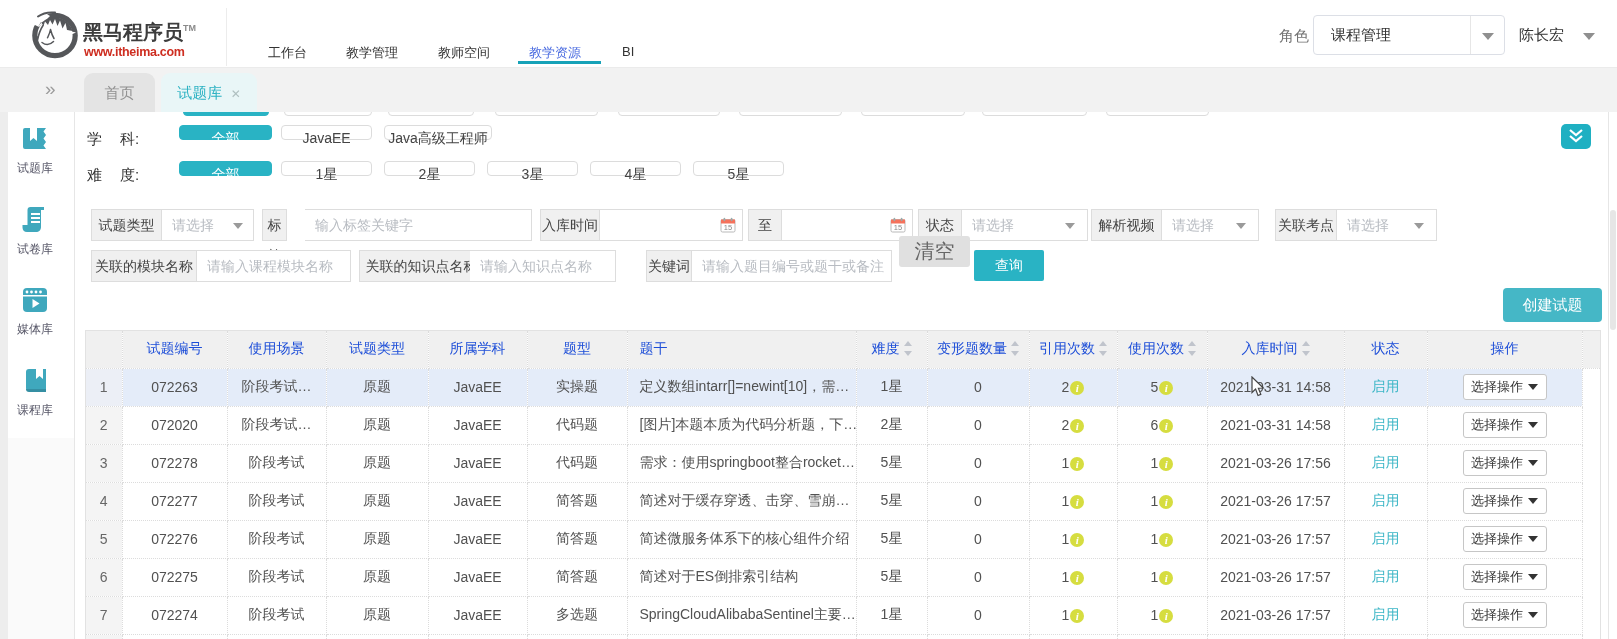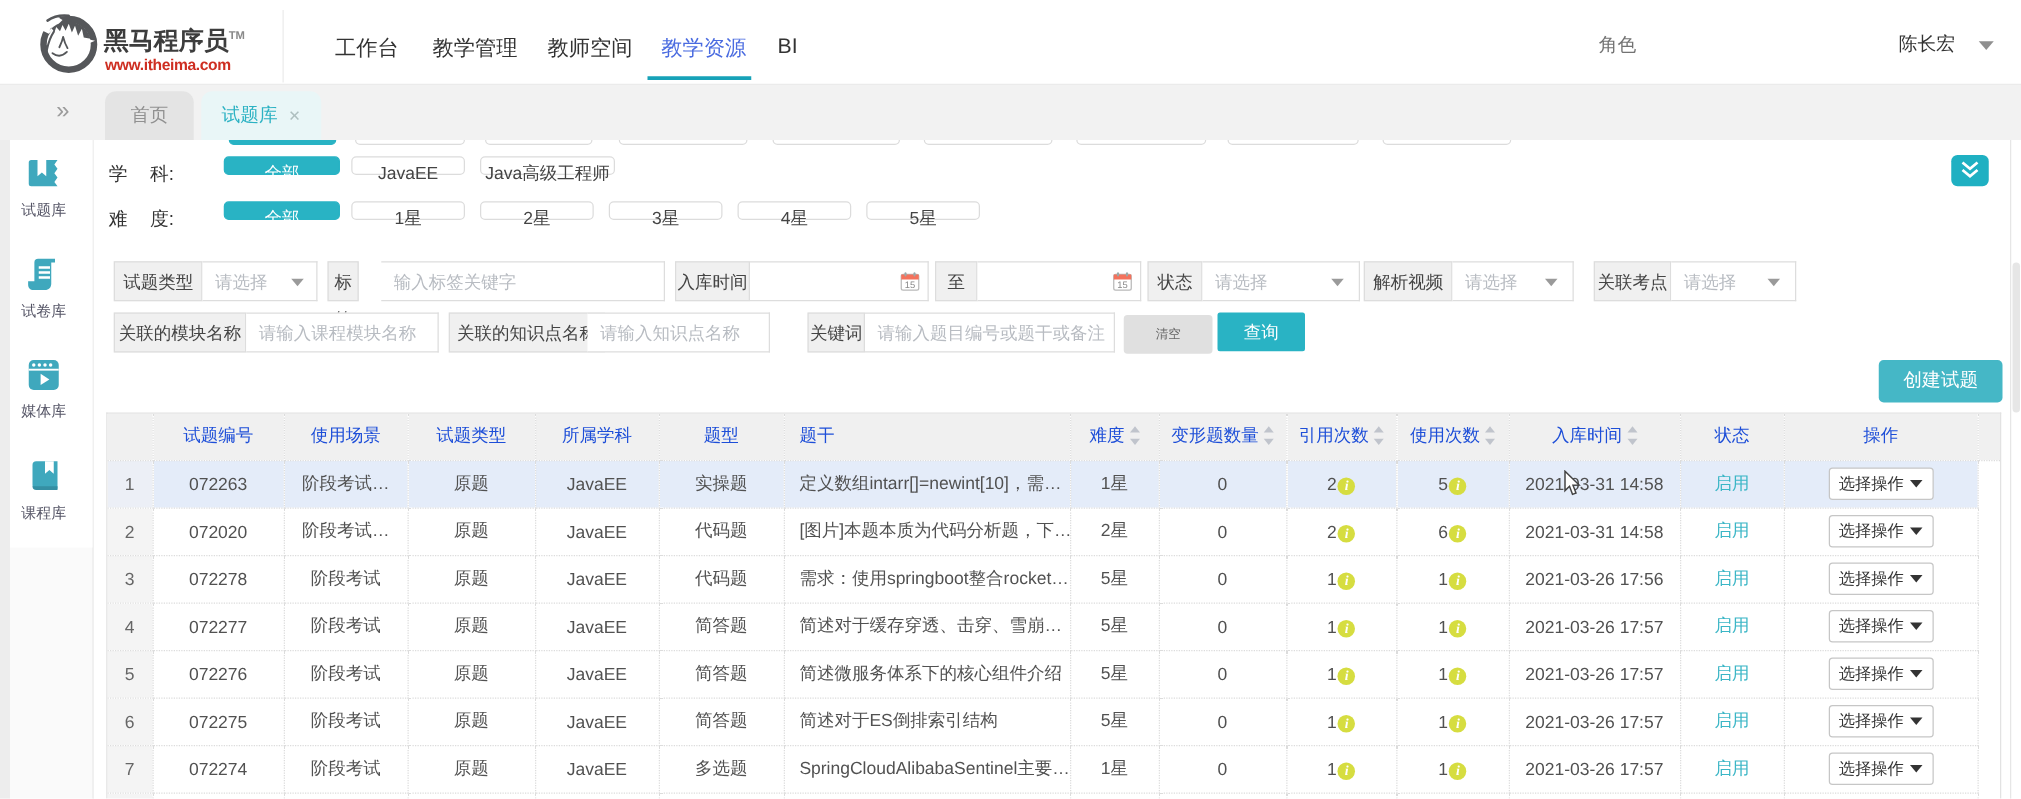--- a/index.html
+++ b/index.html
@@ -4,21 +4,21 @@
 <style>
 * { margin:0; padding:0; box-sizing:border-box; }
 html,body { width:1617px; height:639px; overflow:hidden; }
 body { font-family:"Liberation Sans", sans-serif; background:#fff; }
 #root { position:relative; width:1617px; height:639px; overflow:hidden; }
 .abs { position:absolute; }
 
 
 #topbar { left:0; top:0; width:1617px; height:68px; background:#fff; border-bottom:1px solid #ebebeb; }
 #vline1 { left:226px; top:8px; width:1px; height:58px; background:#ececec; }
-.navitem { top:27px; font-size:17px; color:#333; }
+.navitem { top:44px; font-size:13px; color:#333; }
 #navunder { left:518px; top:61px; width:83px; height:3px; background:#17a2b8; }
 #roleLbl { left:1279px; top:27px; font-size:15px; color:#737373;text-align:center; }
 #roleSel { left:1313px; top:15px; width:192px; height:40px; border:1px solid #dcdfe6; border-radius:4px; background:#fff; }
 #roleSel .txt { position:absolute; left:17px; top:10px; font-size:15px; color:#333; }
 #roleSel .div { position:absolute; left:156px; top:0; width:1px; height:38px; background:#e6e6e6; }
 .caret { width:0; height:0; border-left:6px solid transparent; border-right:6px solid transparent; border-top:7px solid #8f8f8f; }
 #userName { left:1519px; top:26px; font-size:15px; color:#333; }
 
 
 #tabstrip { left:0; top:68px; width:1617px; height:44px; background:#f2f2f2; }
@@ -44,21 +44,21 @@
 .fbtn.active { background:#29b3c4; border-color:#29b3c4; color:#fff; }
 .flabel { position:absolute; font-size:15px; color:#333; }
 
 
 .fgroup { position:absolute; height:32px; }
 .glabel { position:absolute; top:0; height:32px; background:#f0f0f0; border:1px solid #ddd; font-size:14px; color:#444; text-align:center; line-height:30px; }
 .ginput { position:absolute; top:0; height:32px; background:#fff; border:1px solid #ddd; border-left:none; }
 .ginput .ph { position:absolute; left:10px; top:7px; font-size:14px; color:#b8bcc2; }
 .selcaret { position:absolute; width:0; height:0; border-left:5px solid transparent; border-right:5px solid transparent; border-top:6px solid #9a9a9a; }
 
-#btnClear { left:824px; top:140px; width:71px; height:31px; border-radius:3px; background:#e0e0e0; color:#666; font-size:10px; text-align:center; line-height:31px; }
+#btnClear { left:824px; top:124px; width:71px; height:31px; border-radius:3px; background:#e0e0e0; color:#666; font-size:20px; text-align:center; line-height:31px; }
 #btnQuery { left:899px; top:138px; width:70px; height:31px; background:#29b3c4; color:#fff; font-size:14px; text-align:center; line-height:31px; border-radius:2px; }
 #btnCollapse { left:1486px; top:12px; width:30px; height:25px; background:#1fb0c2; border-radius:5px; }
 #btnCreate { left:1428px; top:176px; width:99px; height:34px; background:#45b7c6; border-radius:4px; color:#fff; font-size:15px; text-align:center; line-height:34px; }
 
 
 #tbl { width:1516px; border-collapse:collapse; table-layout:fixed; font-size:14px; color:#515151; }
 #tbl th, #tbl td { border-right:1px dotted #dcdcdc; border-bottom:1px dotted #dcdcdc; text-align:center; overflow:hidden; white-space:nowrap; padding:0; }
 #tbl th { height:37px; background:#f0f0f0; color:#1d4ed8; font-weight:normal; font-size:14px; }
 #tbl td { height:38px; background:#fff; }
 #tbl td.num { background:#f4f4f4; color:#666; }
@@ -101,20 +101,25 @@
   <div class="abs" style="left:83px;top:19px;font-size:20px;font-weight:bold;color:#3d3d3d;letter-spacing:0px">黑马程序员<span style="font-size:9px;color:#8a8a8a;vertical-align:8px;letter-spacing:0">TM</span></div>
   <div class="abs" style="left:84px;top:45px;font-size:12.5px;font-weight:bold;color:#ce2e21;letter-spacing:-0.3px">www.itheima.com</div>
   <div id="vline1" class="abs"></div>
   <div class="navitem abs" style="left:268px">工作台</div>
   <div class="navitem abs" style="left:346px">教学管理</div>
   <div class="navitem abs" style="left:438px">教师空间</div>
   <div class="navitem abs" style="left:529px;color:#4a6be0">教学资源</div>
   <div class="navitem abs" style="left:622px">BI</div>
   <div id="navunder" class="abs"></div>
   <div id="roleLbl" class="abs">角色</div>
+  <div id="roleSel" class="abs">
+    <span class="txt">课程管理</span>
+    <span class="div"></span>
+    <span class="caret" style="position:absolute;left:168px;top:17px"></span>
+  </div>
   <div id="userName" class="abs">陈长宏</div>
   <span class="caret abs" style="left:1583px;top:33px"></span>
 
   <div id="tabstrip" class="abs"></div>
   <div id="collapseArrow" class="abs">»</div>
   <div id="tab1" class="tab abs">首页</div>
   <div id="tab2" class="tab abs">试题库&nbsp;&nbsp;<span style="color:#9aab;font-size:12px">✕</span></div>
 
   <div id="sidebar" class="abs"></div>
   <div id="sidebarMenu" class="abs"></div>

